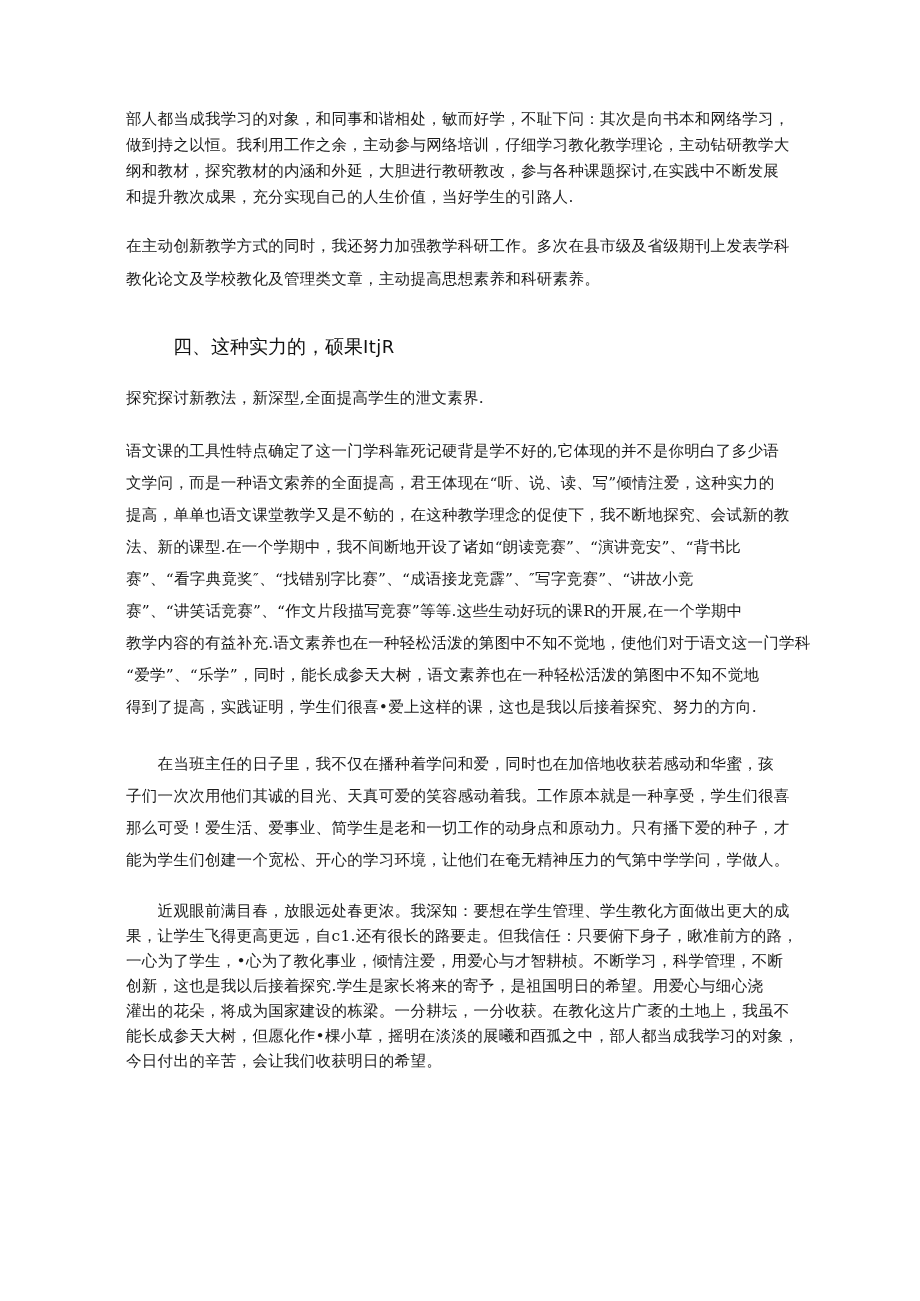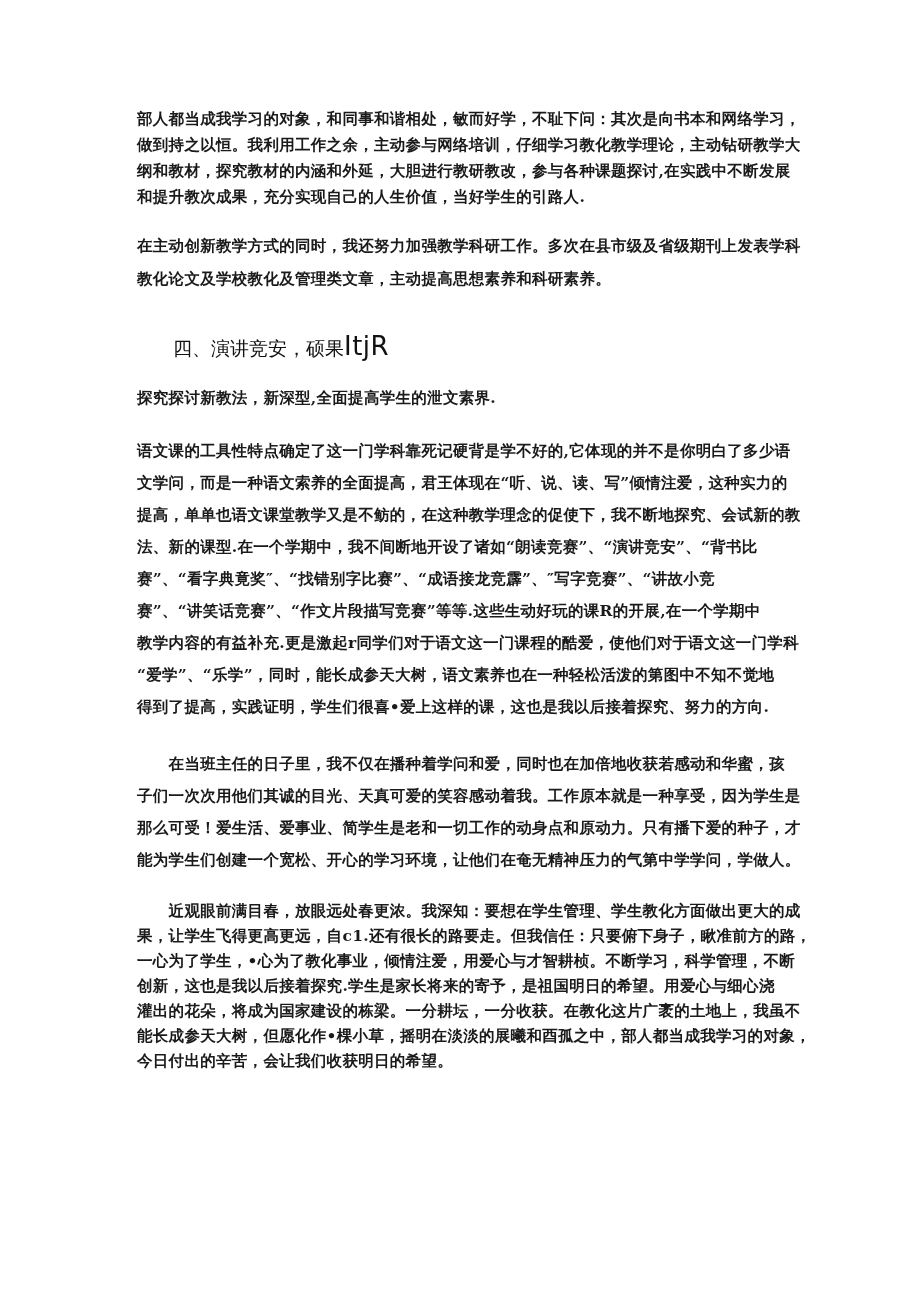--- a/index.html
+++ b/index.html
@@ -1,64 +1,64 @@
 <!DOCTYPE html>
 <html><head>
 <meta charset="utf-8">
 <style>
   html, body { margin: 0; padding: 0; background: #ffffff; }
   body { width: 920px; height: 1301px; position: relative; overflow: hidden;
          font-family: "DejaVu Serif", "Liberation Serif", serif; color: #1a1a1a; }
   .page { position: absolute; left: 0; top: 0; width: 920px; height: 1301px; background: #fff; }
-  .line { position: absolute; left: 137px; width: 650px; font-size: 15.5px; line-height: 20px;
-          white-space: nowrap; letter-spacing: 0.3px; font-weight: bold; }
+  .line { position: absolute; left: 126px; width: 650px; font-size: 15.5px; line-height: 20px;
+          white-space: nowrap; letter-spacing: 0.3px; }
   .heading { position: absolute; left: 173px; top: 332px; font-family: "DejaVu Sans", "Liberation Sans", sans-serif;
              font-size: 19px; line-height: 28px; color: #111; white-space: nowrap; }
-  .heading .latin { font-size: 26px; letter-spacing: 0.5px; }
+  .heading .latin { font-size: 18px; letter-spacing: 0.5px; }
 </style>
 </head>
 <body>
 
 <div class="page">
 
   <div>
     <div class="line" style="top:109px">部人都当成我学习的对象，和同事和谐相处，敏而好学，不耻下问：其次是向书本和网络学习，</div>
     <div class="line" style="top:135px">做到持之以恒。我利用工作之余，主动参与网络培训，仔细学习教化教学理论，主动钻研教学大</div>
     <div class="line" style="top:161px">纲和教材，探究教材的内涵和外延，大胆进行教研教改，参与各种课题探讨,在实践中不断发展</div>
     <div class="line" style="top:187px">和提升教次成果，充分实现自己的人生价值，当好学生的引路人.</div>
   </div>
 
   <div>
     <div class="line" style="top:236px">在主动创新教学方式的同时，我还努力加强教学科研工作。多次在县市级及省级期刊上发表学科</div>
     <div class="line" style="top:269px">教化论文及学校教化及管理类文章，主动提高思想素养和科研素养。</div>
   </div>
 
   <div class="heading">
-    <span>四、演讲竞安，硕果</span><span class="latin">ItjR</span>
+    <span>四、这种实力的，硕果</span><span class="latin">ItjR</span>
   </div>
 
   <div>
     <div class="line" style="top:388px">探究探讨新教法，新深型,全面提高学生的泄文素界.</div>
   </div>
 
   <div>
     <div class="line" style="top:441px">语文课的工具性特点确定了这一门学科靠死记硬背是学不好的,它体现的并不是你明白了多少语</div>
     <div class="line" style="top:473px">文学问，而是一种语文索养的全面提高，君王体现在“听、说、读、写”倾情注爱，这种实力的</div>
     <div class="line" style="top:505px">提高，单单也语文课堂教学又是不鲂的，在这种教学理念的促使下，我不断地探究、会试新的教</div>
     <div class="line" style="top:537px">法、新的课型.在一个学期中，我不间断地开设了诸如“朗读竞赛”、“演讲竞安”、“背书比</div>
     <div class="line" style="top:569px">赛”、“看字典竟奖″、“找错别字比赛”、“成语接龙竞霹”、″写字竞赛”、“讲故小竞</div>
     <div class="line" style="top:601px">赛”、“讲笑话竞赛”、“作文片段描写竞赛”等等.这些生动好玩的课R的开展,在一个学期中</div>
-    <div class="line" style="top:633px">教学内容的有益补充.更是激起r同学们对于语文这一门课程的酷爱，使他们对于语文这一门学科</div>
+    <div class="line" style="top:633px">教学内容的有益补充.语文素养也在一种轻松活泼的第图中不知不觉地，使他们对于语文这一门学科</div>
     <div class="line" style="top:665px">“爱学”、“乐学”，同时，能长成参天大树，语文素养也在一种轻松活泼的第图中不知不觉地</div>
     <div class="line" style="top:697px">得到了提高，实践证明，学生们很喜•爱上这样的课，这也是我以后接着探究、努力的方向.</div>
   </div>
 
   <div>
     <div class="line" style="top:754px">　　在当班主任的日子里，我不仅在播种着学问和爱，同时也在加倍地收获若感动和华蜜，孩</div>
-    <div class="line" style="top:786px">子们一次次用他们其诚的目光、天真可爱的笑容感动着我。工作原本就是一种享受，因为学生是</div>
+    <div class="line" style="top:786px">子们一次次用他们其诚的目光、天真可爱的笑容感动着我。工作原本就是一种享受，学生们很喜</div>
     <div class="line" style="top:818px">那么可受！爱生活、爱事业、简学生是老和一切工作的动身点和原动力。只有播下爱的种子，才</div>
     <div class="line" style="top:850px">能为学生们创建一个宽松、开心的学习环境，让他们在奄无精神压力的气第中学学问，学做人。</div>
   </div>
 
   <div>
     <div class="line" style="top:901px">　　近观眼前满目春，放眼远处春更浓。我深知：要想在学生管理、学生教化方面做出更大的成</div>
     <div class="line" style="top:926px">果，让学生飞得更高更远，自c1.还有很长的路要走。但我信任：只要俯下身子，瞅准前方的路，</div>
     <div class="line" style="top:951px">一心为了学生，•心为了教化事业，倾情注爱，用爱心与才智耕桢。不断学习，科学管理，不断</div>
     <div class="line" style="top:976px">创新，这也是我以后接着探究.学生是家长将来的寄予，是祖国明日的希望。用爱心与细心浇</div>
     <div class="line" style="top:1001px">灌出的花朵，将成为国家建设的栋梁。一分耕坛，一分收获。在教化这片广袤的土地上，我虽不</div>

